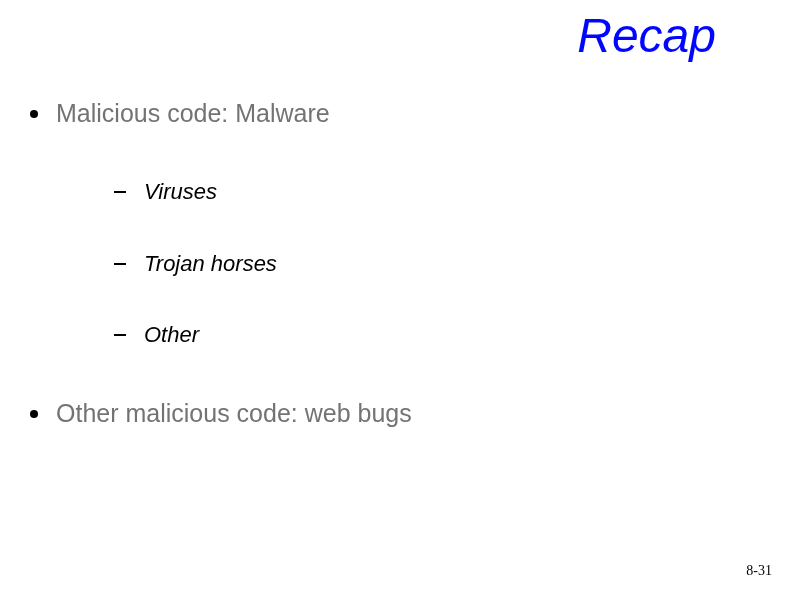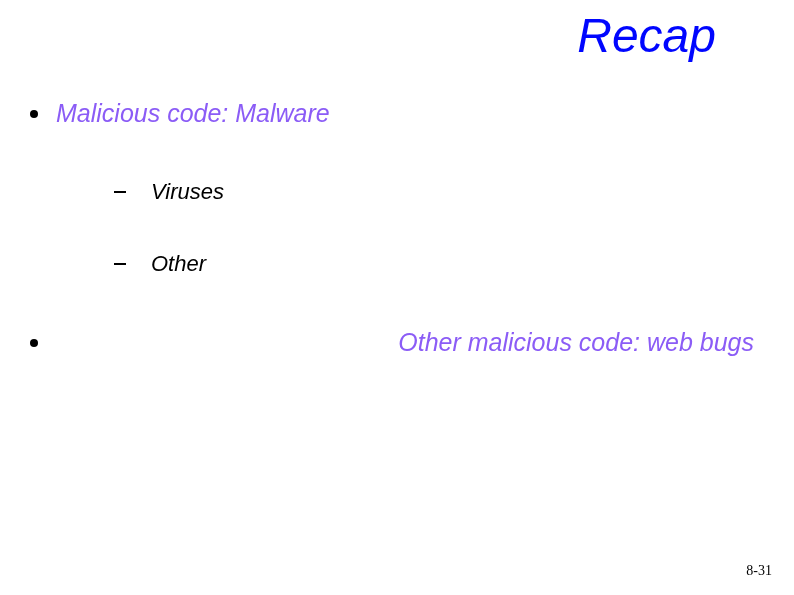--- a/index.html
+++ b/index.html
@@ -29,45 +29,43 @@
     position: absolute;
     top: 98px;
     left: 30px;
     right: 40px;
   }
   .l1-item {
     display: flex;
     align-items: flex-start;
     margin-bottom: 50px;
   }
-  .l1-item:last-child { margin-bottom: 0; justify-content: space-between; }
+  .l1-item:last-child { margin-bottom: 0; }
   .l1-bullet {
     width: 8px;
     height: 8px;
     background: #000;
     border-radius: 50%;
     flex-shrink: 0;
     margin-top: 12px;
     margin-right: 18px;
   }
   .l1-text {
     font-size: 25px;
-    font-style: italic;
-    color: #8b5cf6;
+    color: #737373;
     line-height: 1.25;
   }
   .l2-list {
     margin-left: 84px;
     margin-top: 48px;
   }
   .l2-item {
     display: flex;
     align-items: flex-start;
     margin-bottom: 45px;
-    gap: 7px;
   }
   .l2-item:last-child { margin-bottom: 0; }
   .l2-bullet {
     width: 12px;
     height: 2px;
     background: #000;
     flex-shrink: 0;
     margin-top: 12px;
     margin-right: 18px;
   }
@@ -100,20 +98,24 @@
       <span class="l1-text">Malicious code: Malware</span>
     </div>
 
     <div class="l2-list">
       <div class="l2-item">
         <span class="l2-bullet"></span>
         <span class="l2-text">Viruses</span>
       </div>
       <div class="l2-item">
         <span class="l2-bullet"></span>
+        <span class="l2-text">Trojan horses</span>
+      </div>
+      <div class="l2-item">
+        <span class="l2-bullet"></span>
         <span class="l2-text">Other</span>
       </div>
     </div>
 
     <div class="l1-item" style="margin-top:50px;">
       <span class="l1-bullet"></span>
       <span class="l1-text">Other malicious code: web bugs</span>
     </div>
 
   </div>

